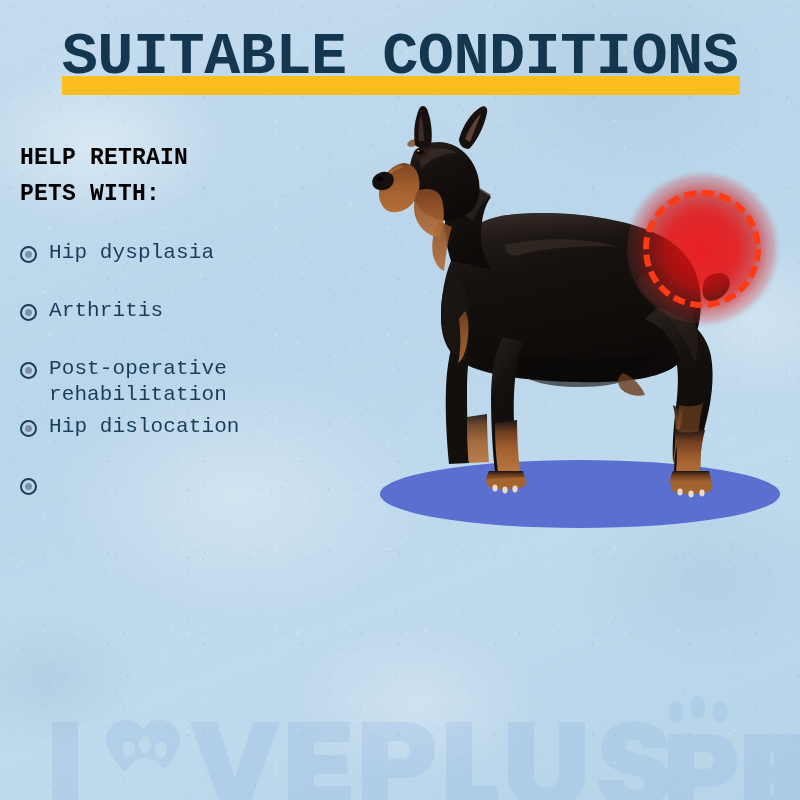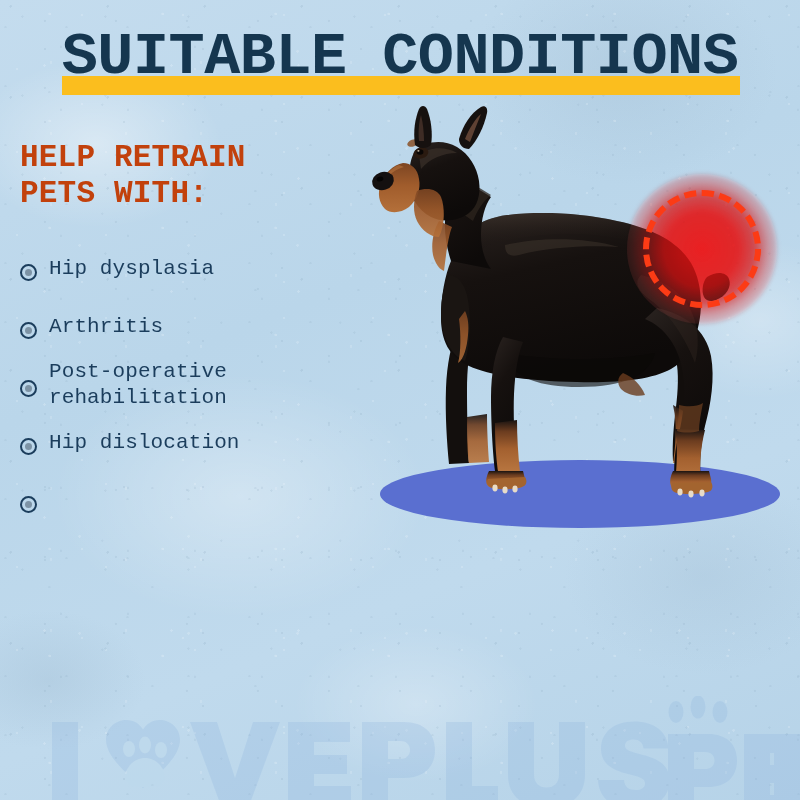--- a/index.html
+++ b/index.html
@@ -92,35 +92,35 @@
     white-space:nowrap;
   }
 
   
   #left-col {
     position:absolute;
     left:20px; top:140px;
     width:360px;
   }
   #subheading {
-    font-size:31px;
+    font-size:23px;
     font-weight:700;
     line-height:36px;
     letter-spacing:0.2px;
-    color:#c2410c;
+    color:#000000;
     white-space:pre-line;
   }
 
   #condition-list {
     margin-top:28px;
     list-style:none;
   }
   .condition-item {
     display:flex;
-    align-items:center;
+    align-items:flex-start;
     gap:12px;
     min-height:58px;
   }
   .bullet-icon {
     flex:0 0 auto;
     width:17px; height:17px;
     margin-top:6px;
     border:2px solid #1b3d5c;
     border-radius:50%;
     display:flex;

